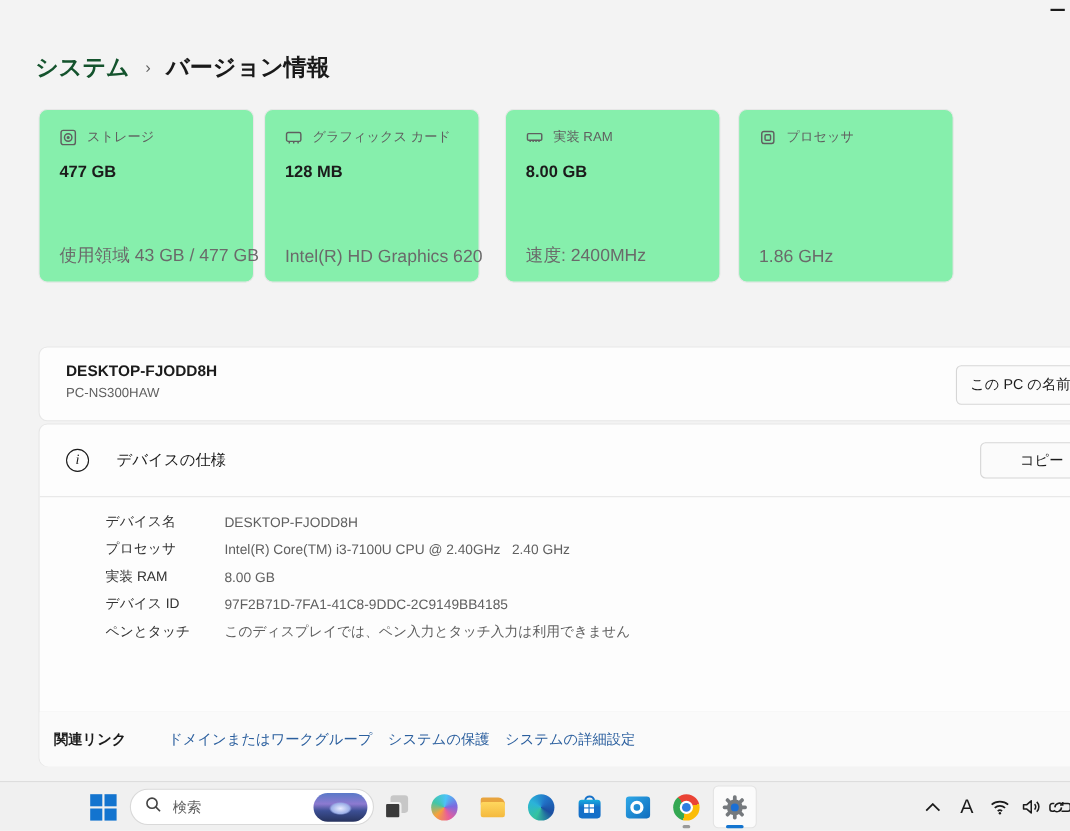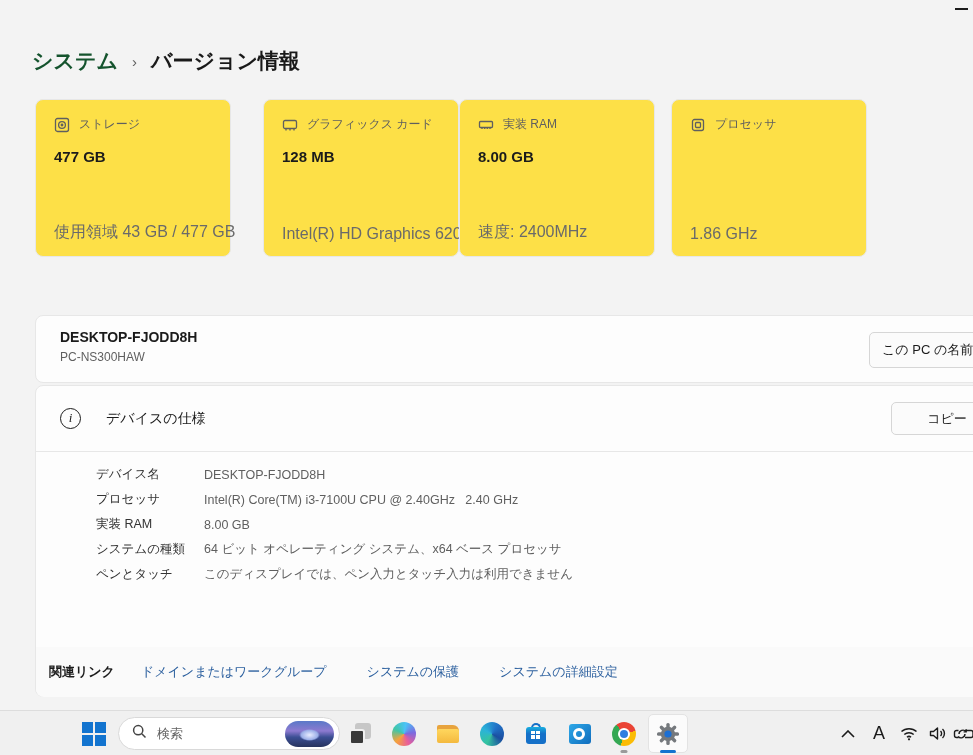--- a/index.html
+++ b/index.html
@@ -13,21 +13,21 @@
   
   .min-dash { position:absolute; top:8px; left:955px; width:13px; height:2px; background:#1b1b1b; }
 
   
   .breadcrumb { position:absolute; left:32px; top:47px; display:flex; align-items:center; gap:14px; }
   .bc-parent { font-size:21px; font-weight:600; color:#14532d; cursor:pointer; }
   .bc-sep { font-size:15px; color:#5f5f5f; }
   .bc-current { font-size:21px; font-weight:700; color:#191919; }
 
   
-  .card { position:absolute; top:99px; width:196px; height:158px; background:#fde047;
+  .card { position:absolute; top:99px; width:196px; height:158px; background:#86efac;
           border:1px solid #e7e7e7; border-radius:8px; padding:16px 18px; }
   .card-head { display:flex; align-items:center; gap:9px; }
   .card-label { font-size:12px; color:#5f5f5f; }
   .card-value { margin-top:13px; font-size:15px; font-weight:700; color:#1b1b1b; line-height:1.45; }
   .card-caption { position:absolute; left:18px; bottom:13px; font-size:16px; color:#6a6a6a; white-space:nowrap; }
   .cicon { width:16px; height:16px; flex:0 0 16px; }
   .cicon svg { display:block; }
 
   
   .wide-card { position:absolute; left:35px; width:950px; background:#fdfdfd;
@@ -47,21 +47,21 @@
   .spec-title { position:absolute; left:70px; top:24px; font-size:14px; color:#1b1b1b; }
   .copy-btn { position:absolute; left:855px; top:16px; width:112px; height:33px; text-align:center; }
   .divider { position:absolute; left:0; width:100%; height:1px; background:#e7e7e7; }
   .spec-table { position:absolute; left:60px; top:76px; }
   .spec-row { display:flex; height:25px; align-items:center; }
   .spec-label { width:108px; font-size:12.5px; color:#333333; }
   .spec-value { font-size:12.5px; color:#5f5f5f; white-space:pre-wrap; }
   .related-row { position:absolute; left:0; top:261px; width:100%; height:50px; background:#fafafa;
                  border-radius:0 0 8px 8px; display:flex; align-items:center; }
   .related-label { margin-left:13px; font-size:13px; font-weight:700; color:#1b1b1b; }
-  .related-links { display:flex; margin-left:26px; gap:40px;text-align:right; }
+  .related-links { display:flex; margin-left:38px; gap:14px;text-align:right; }
   .link { font-size:13px; color:#2b5f9e; text-decoration:none; cursor:pointer; }
 
   
   .taskbar { position:absolute; left:0; top:710px; width:973px; height:45px; background:#f0f0f0;
              border-top:1px solid #dddddd; }
   .tb-item { position:absolute; top:0; height:45px; display:flex; align-items:center; justify-content:center; cursor:pointer; }
   .start-logo { width:24px; height:24px; display:grid; grid-template-columns:11px 11px; grid-template-rows:11px 11px; gap:2px; }
   .start-logo span { background:#1374cf; }
   .search-pill { position:absolute; left:118px; top:6px; width:222px; height:33px; background:#ffffff;
                  border:1px solid #d9d9d9; border-radius:17px; display:flex; align-items:center; cursor:text; }
@@ -125,21 +125,21 @@
           <circle cx="8" cy="8" r="3.4"></circle>
           <circle cx="8" cy="8" r="0.8" fill="#5f5f5f"></circle>
         </svg>
     </span>
     <span class="card-label">ストレージ</span>
   </div>
   <div class="card-value">477 GB</div>
   <div class="card-caption">使用領域 43 GB / 477 GB</div>
 </div>
 
-<div class="card" style="left:263px">
+<div class="card" style="left:240px">
   <div class="card-head">
     <span class="cicon">
       <svg width="16" height="16" viewBox="0 0 16 16" fill="none" stroke="#5f5f5f" stroke-width="1.3">
         <rect x="1.5" y="3.5" width="13" height="8" rx="1.5"></rect>
           <line x1="4" y1="11.5" x2="4" y2="13.5"></line>
           <line x1="8" y1="11.5" x2="8" y2="13.5"></line>
           <line x1="12" y1="11.5" x2="12" y2="13.5"></line>
         </svg>
     </span>
     <span class="card-label">グラフィックス カード</span>
@@ -199,22 +199,22 @@
     </div>
     <div class="spec-row">
       <div class="spec-label">プロセッサ</div>
       <div class="spec-value">Intel(R) Core(TM) i3-7100U CPU @ 2.40GHz   2.40 GHz</div>
     </div>
     <div class="spec-row">
       <div class="spec-label">実装 RAM</div>
       <div class="spec-value">8.00 GB</div>
     </div>
     <div class="spec-row">
-      <div class="spec-label">システムの種類</div>
-      <div class="spec-value">64 ビット オペレーティング システム、x64 ベース プロセッサ</div>
+      <div class="spec-label">デバイス ID</div>
+      <div class="spec-value">97F2B71D-7FA1-41C8-9DDC-2C9149BB4185</div>
     </div>
     <div class="spec-row">
       <div class="spec-label">ペンとタッチ</div>
       <div class="spec-value">このディスプレイでは、ペン入力とタッチ入力は利用できません</div>
     </div>
   </div>
 
   <div class="divider" style="top:261px"></div>
   <div class="related-row">
     <span class="related-label">関連リンク</span>

